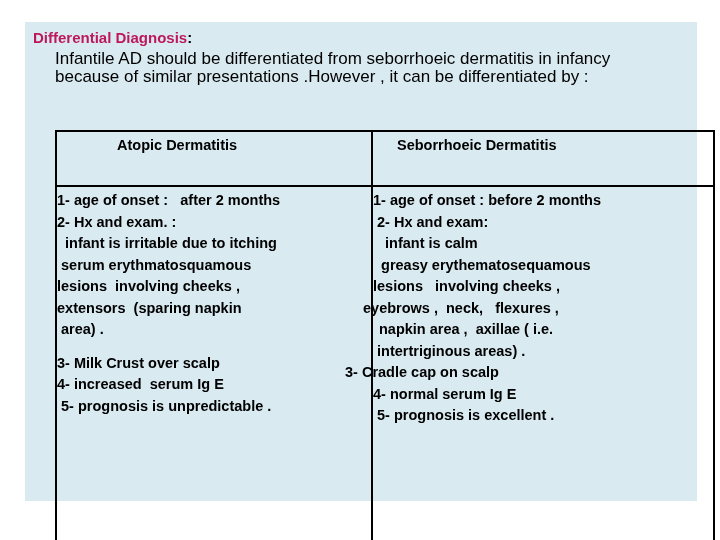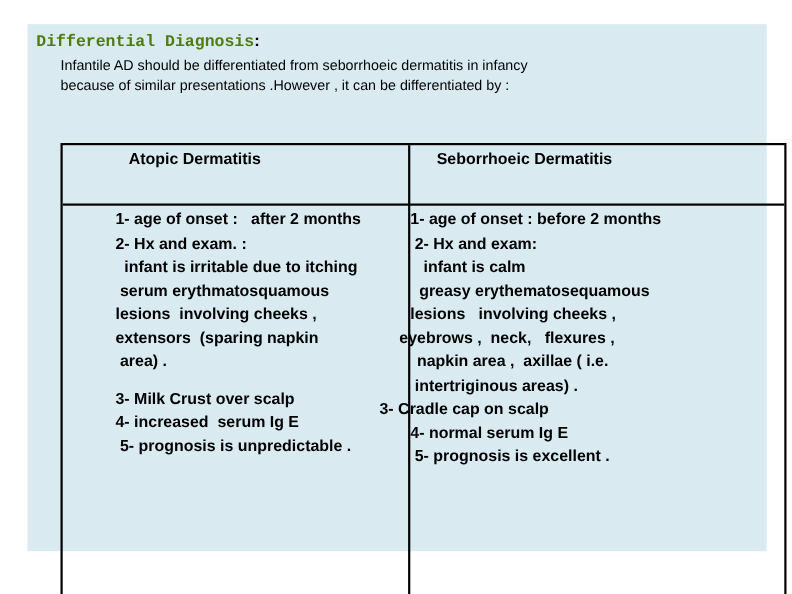--- a/index.html
+++ b/index.html
@@ -32,30 +32,29 @@
     top: 6px;
     width: 660px;
   }
   #dd-title-line {
     font-size: 15px;
     font-weight: bold;
     line-height: 20px;
     white-space: nowrap;
   }
   #dd-title {
-    color: #4d7c0f;
-    font-family: Liberation Mono, monospace;
+    color: #be185d;
   }
   #dd-title-colon {
     color: #000000;
   }
   #dd-body {
     margin-top: 2px;
     margin-left: 22px;
-    font-size: 13px;
+    font-size: 17px;
     line-height: 18px;
     color: #000000;
   }
   #dd-body .ln {
     white-space: nowrap;
   }
 
   
   #dd-table {
     position: absolute;
@@ -104,21 +103,21 @@
     font-weight: bold;
     color: #000000;
     line-height: 21.5px;
     height: 21.5px;
     white-space: pre;
   }
   .cell-lines .ln.gap {
     height: 12px;
     line-height: 12px;
   }
-  #cell-left  { left: 12px;  width: 314px; padding-left: 36px; }
+  #cell-left  { left: 0px;  width: 314px; }
   #cell-right { left: 306px; width: 352px; }
 </style>
 </head>
 <body>
 
 <div id="slide-panel">
 
   <div id="heading-block">
     <div id="dd-title-line">
       <span id="dd-title">Differential Diagnosis</span><span id="dd-title-colon">:</span>

